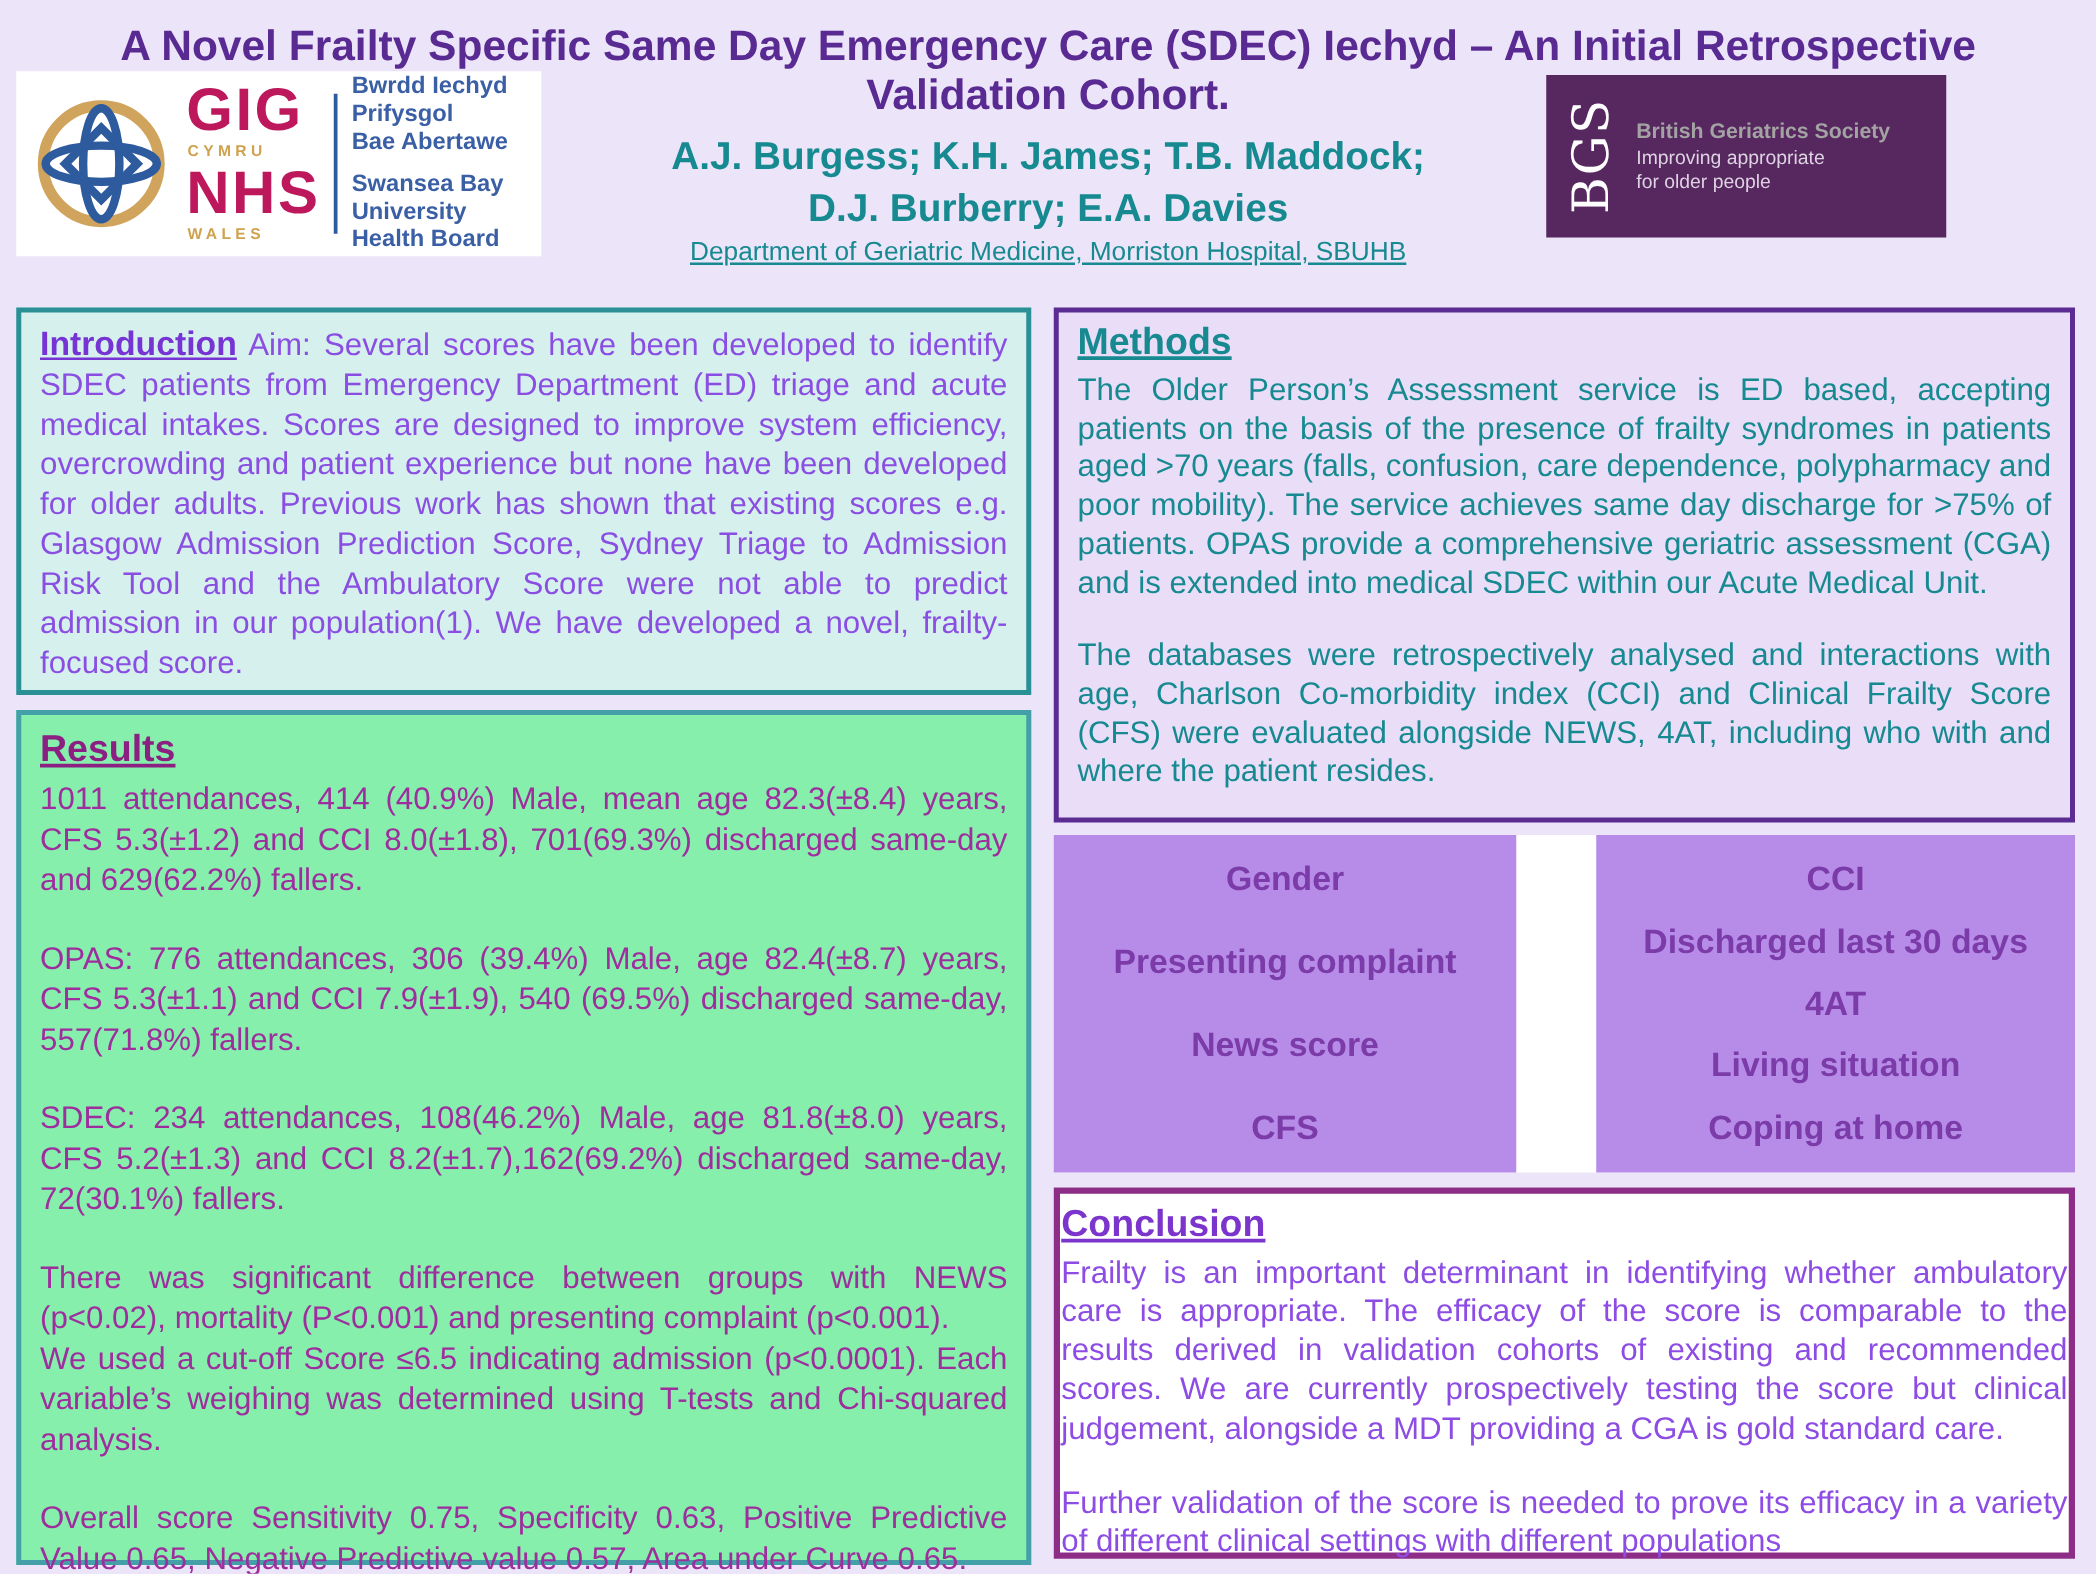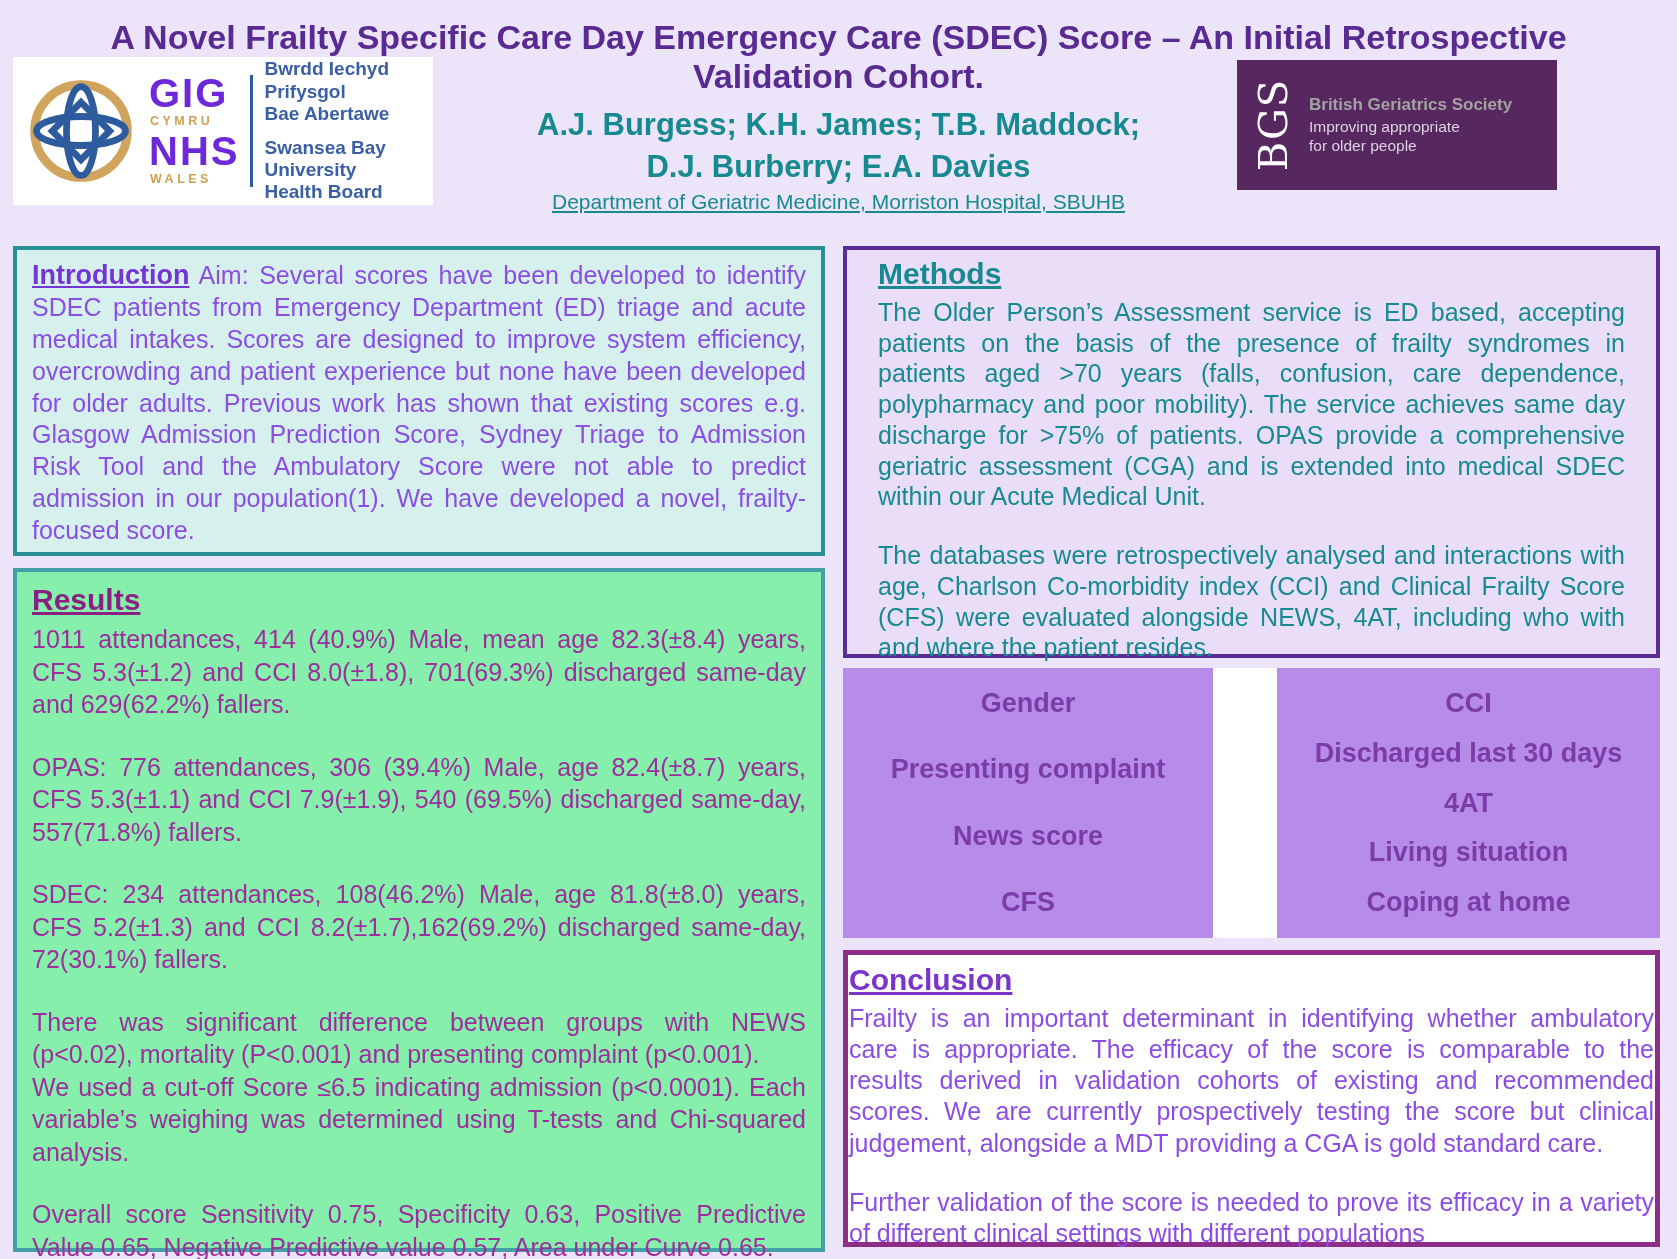--- a/index.html
+++ b/index.html
@@ -23,21 +23,21 @@
     text-align:center; color:#168a90; font-size:21px;text-decoration:underline;
   }
 
   
   .nhs-logo {
     position:absolute; left:13px; top:57px; width:420px; height:148px;
     background:#ffffff; display:flex; align-items:center; padding:0 6px;
   }
   .knot { width:116px; height:116px; flex:none; margin-left:4px; }
   .nhs-words { flex:none; margin-left:10px; line-height:1; text-align:left; }
-  .gig  { color:#6d28d9; font-size:40px; font-weight:bold; letter-spacing:2px; }
+  .gig  { color:#be185d; font-size:48px; font-weight:bold; letter-spacing:2px; }
   .cymru{ color:#cfa24f; font-size:12.5px; font-weight:bold; letter-spacing:3.5px; margin:2px 0 4px 1px; }
   .nhs-divider { width:3px; height:112px; background:#2d5b9e; margin:0 11px; flex:none; }
   .nhs-names { color:#3a5fa5; font-size:19px; font-weight:bold; line-height:1.18; }
   .nhs-names .gap { margin-top:11px; }
 
   .bgs-logo {
     position:absolute; left:1237px; top:60px; width:320px; height:130px;
     background:#57275f; display:flex; align-items:center;
   }
   .bgs-initials-wrap { width:72px; flex:none; display:flex; align-items:center; justify-content:center; }
@@ -68,21 +68,21 @@
   .results {
     left:13px; top:568px; width:812px; height:684px;
     background:#86efac; border:4px solid #43a0a8;
     padding:8px 15px; color:#9e2d9e; font-size:25px; line-height:1.3; text-align:justify;
   }
   .results .heading { color:#8c2082; }
 
   .methods {
     left:843px; top:246px; width:817px; height:412px;
     background:#e9ddf8; border:4px solid #5b2d92;
-    padding:6px 31px; color:#168a90; font-size:25px; line-height:1.23; text-align:justify;
+    padding:6px 15px; color:#168a90; font-size:25px; line-height:1.23; text-align:justify;
   }
   .methods .heading { color:#168a90; }
   .methods .para { margin-bottom:28px; }
 
   .vars-row {
     position:absolute; left:843px; top:668px; width:817px; height:270px;
     background:#ffffff; display:flex;
   }
   .var-box {
     background:#b78ce8; height:100%;
@@ -101,21 +101,21 @@
   }
   .conclusion .heading { color:#7b35cc; }
   .conclusion .para { margin-bottom:28px; }
 </style>
 </head>
 <body>
 
 <div>
 
   <div class="headline">
-    <div>A Novel Frailty Specific Care Day Emergency Care (SDEC) Score – An Initial Retrospective</div>
+    <div>A Novel Frailty Specific Same Day Emergency Care (SDEC) Iechyd – An Initial Retrospective</div>
     <div>Validation Cohort.</div>
   </div>
   <div class="authors">
     <div>A.J. Burgess; K.H. James; T.B. Maddock;</div>
     <div>D.J. Burberry; E.A. Davies</div>
   </div>
   <div class="dept">Department of Geriatric Medicine, Morriston Hospital, SBUHB</div>
 
   <div class="nhs-logo">
     <svg class="knot" viewBox="0 0 120 120">

